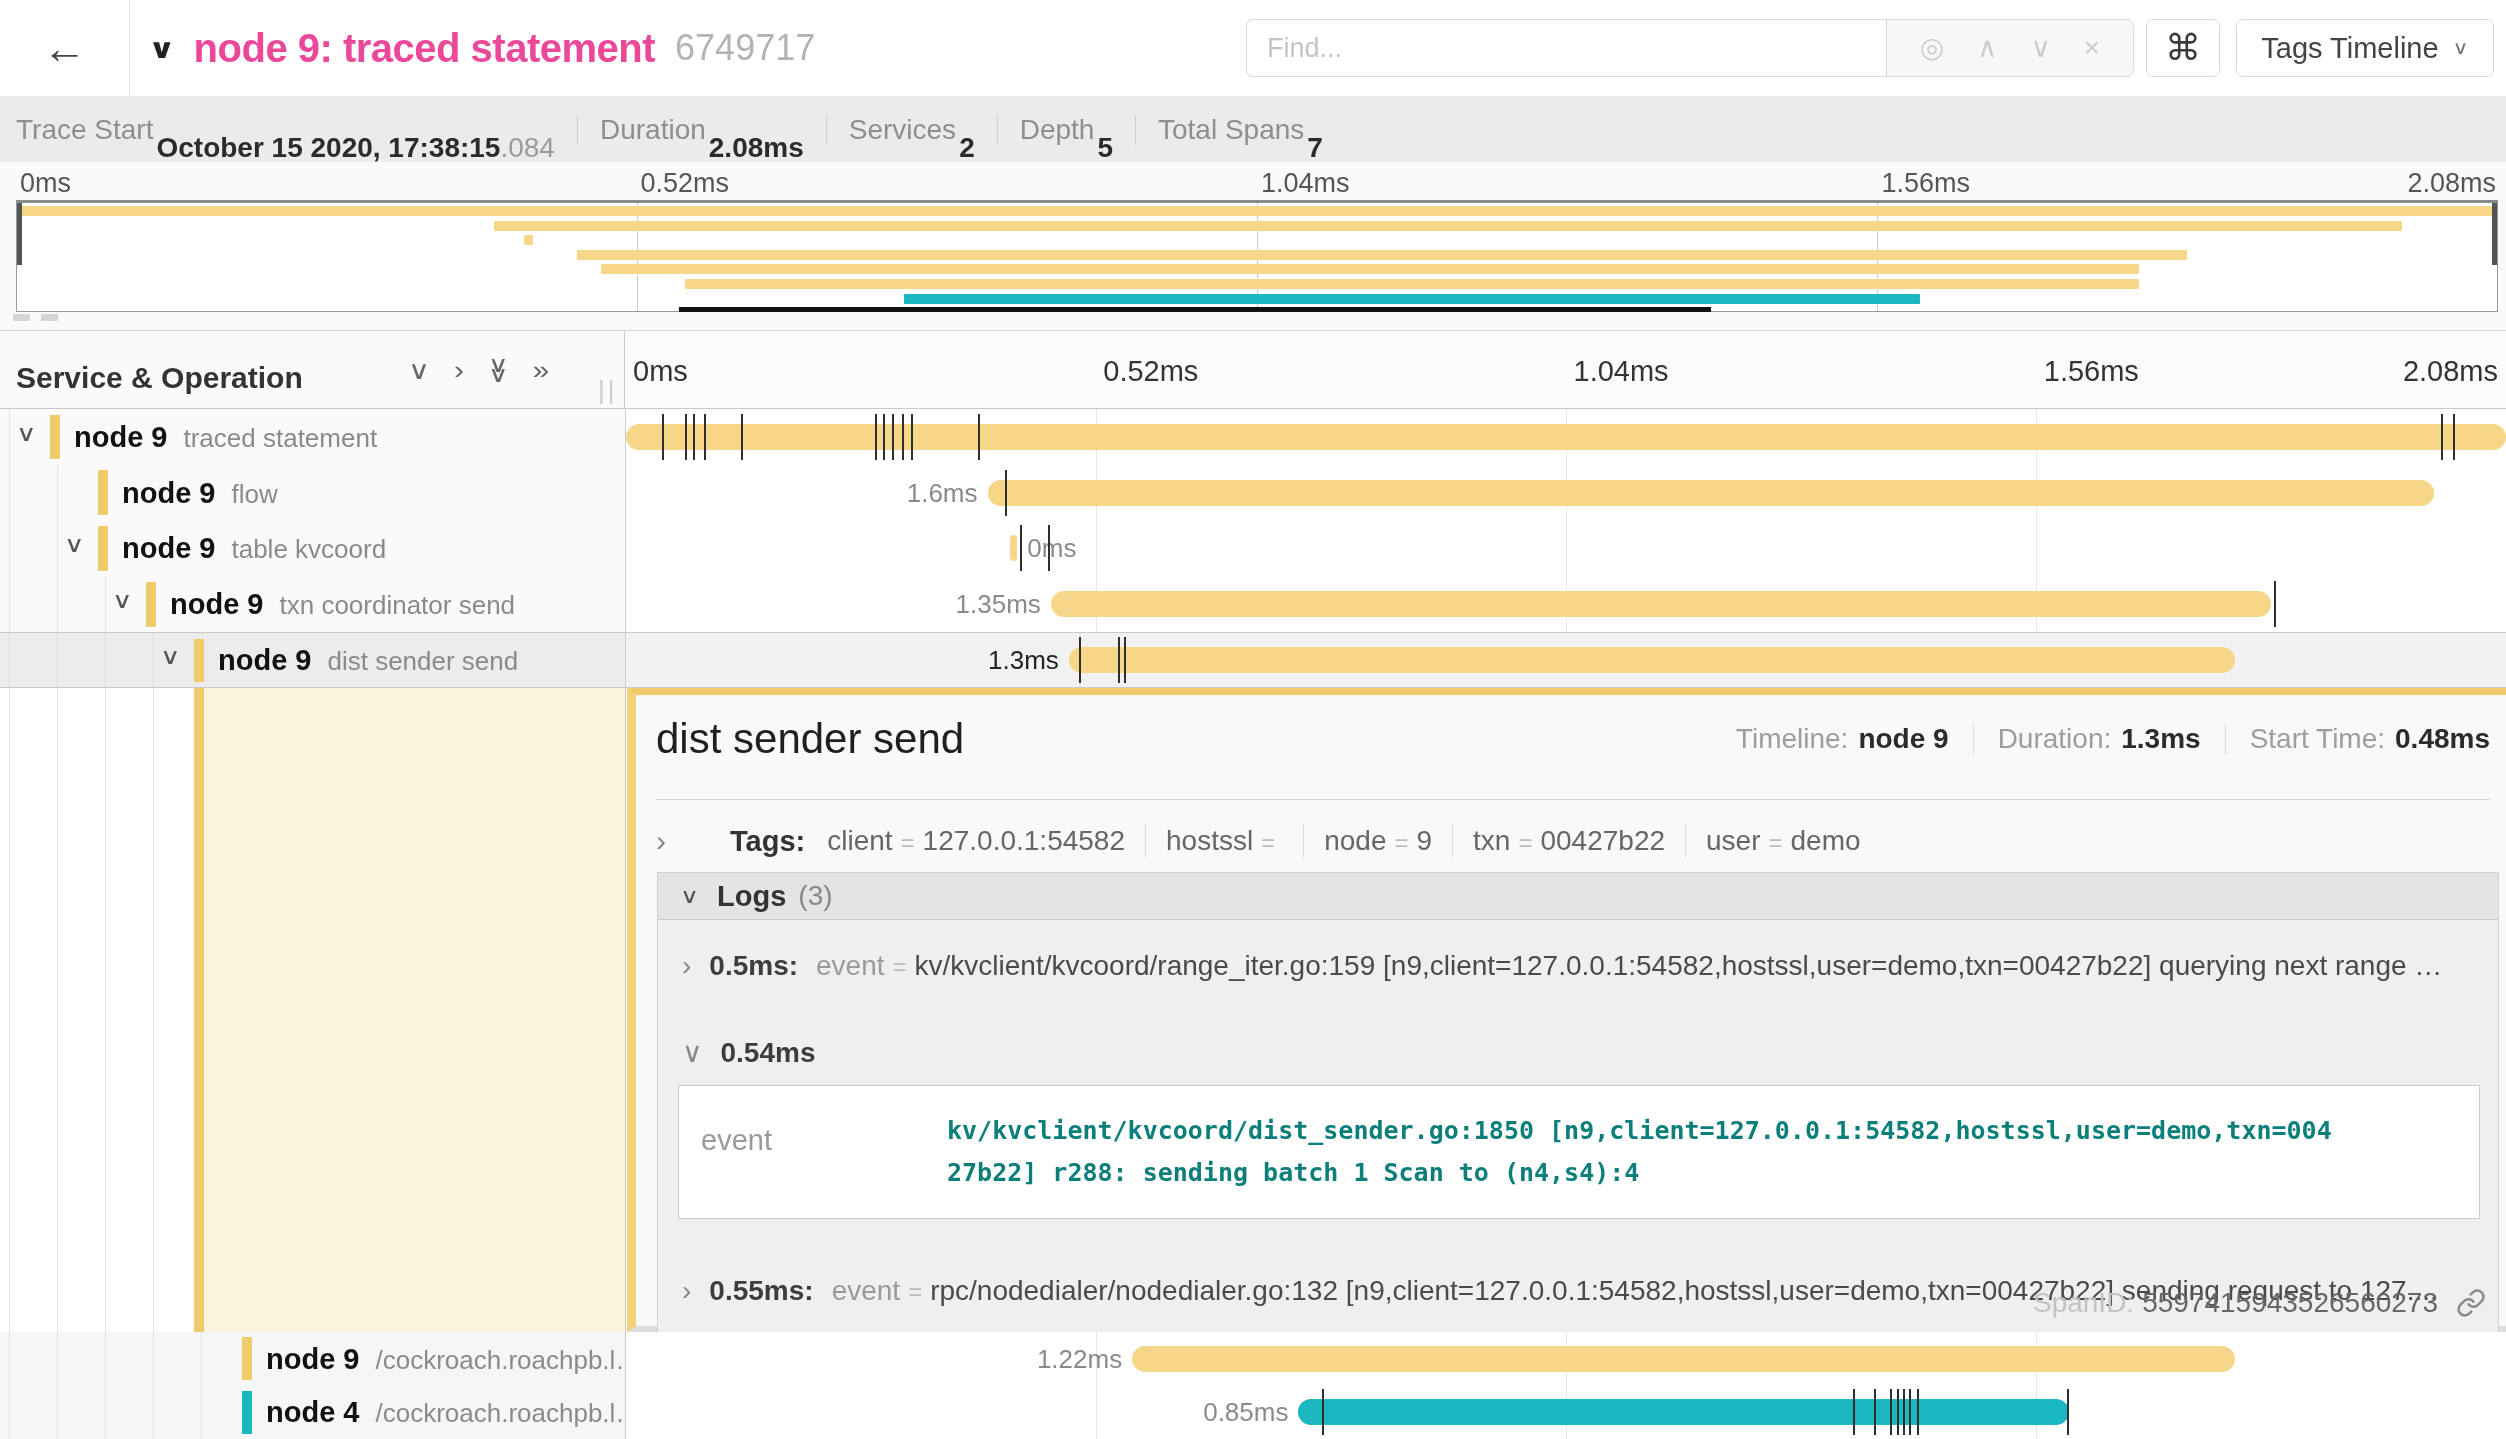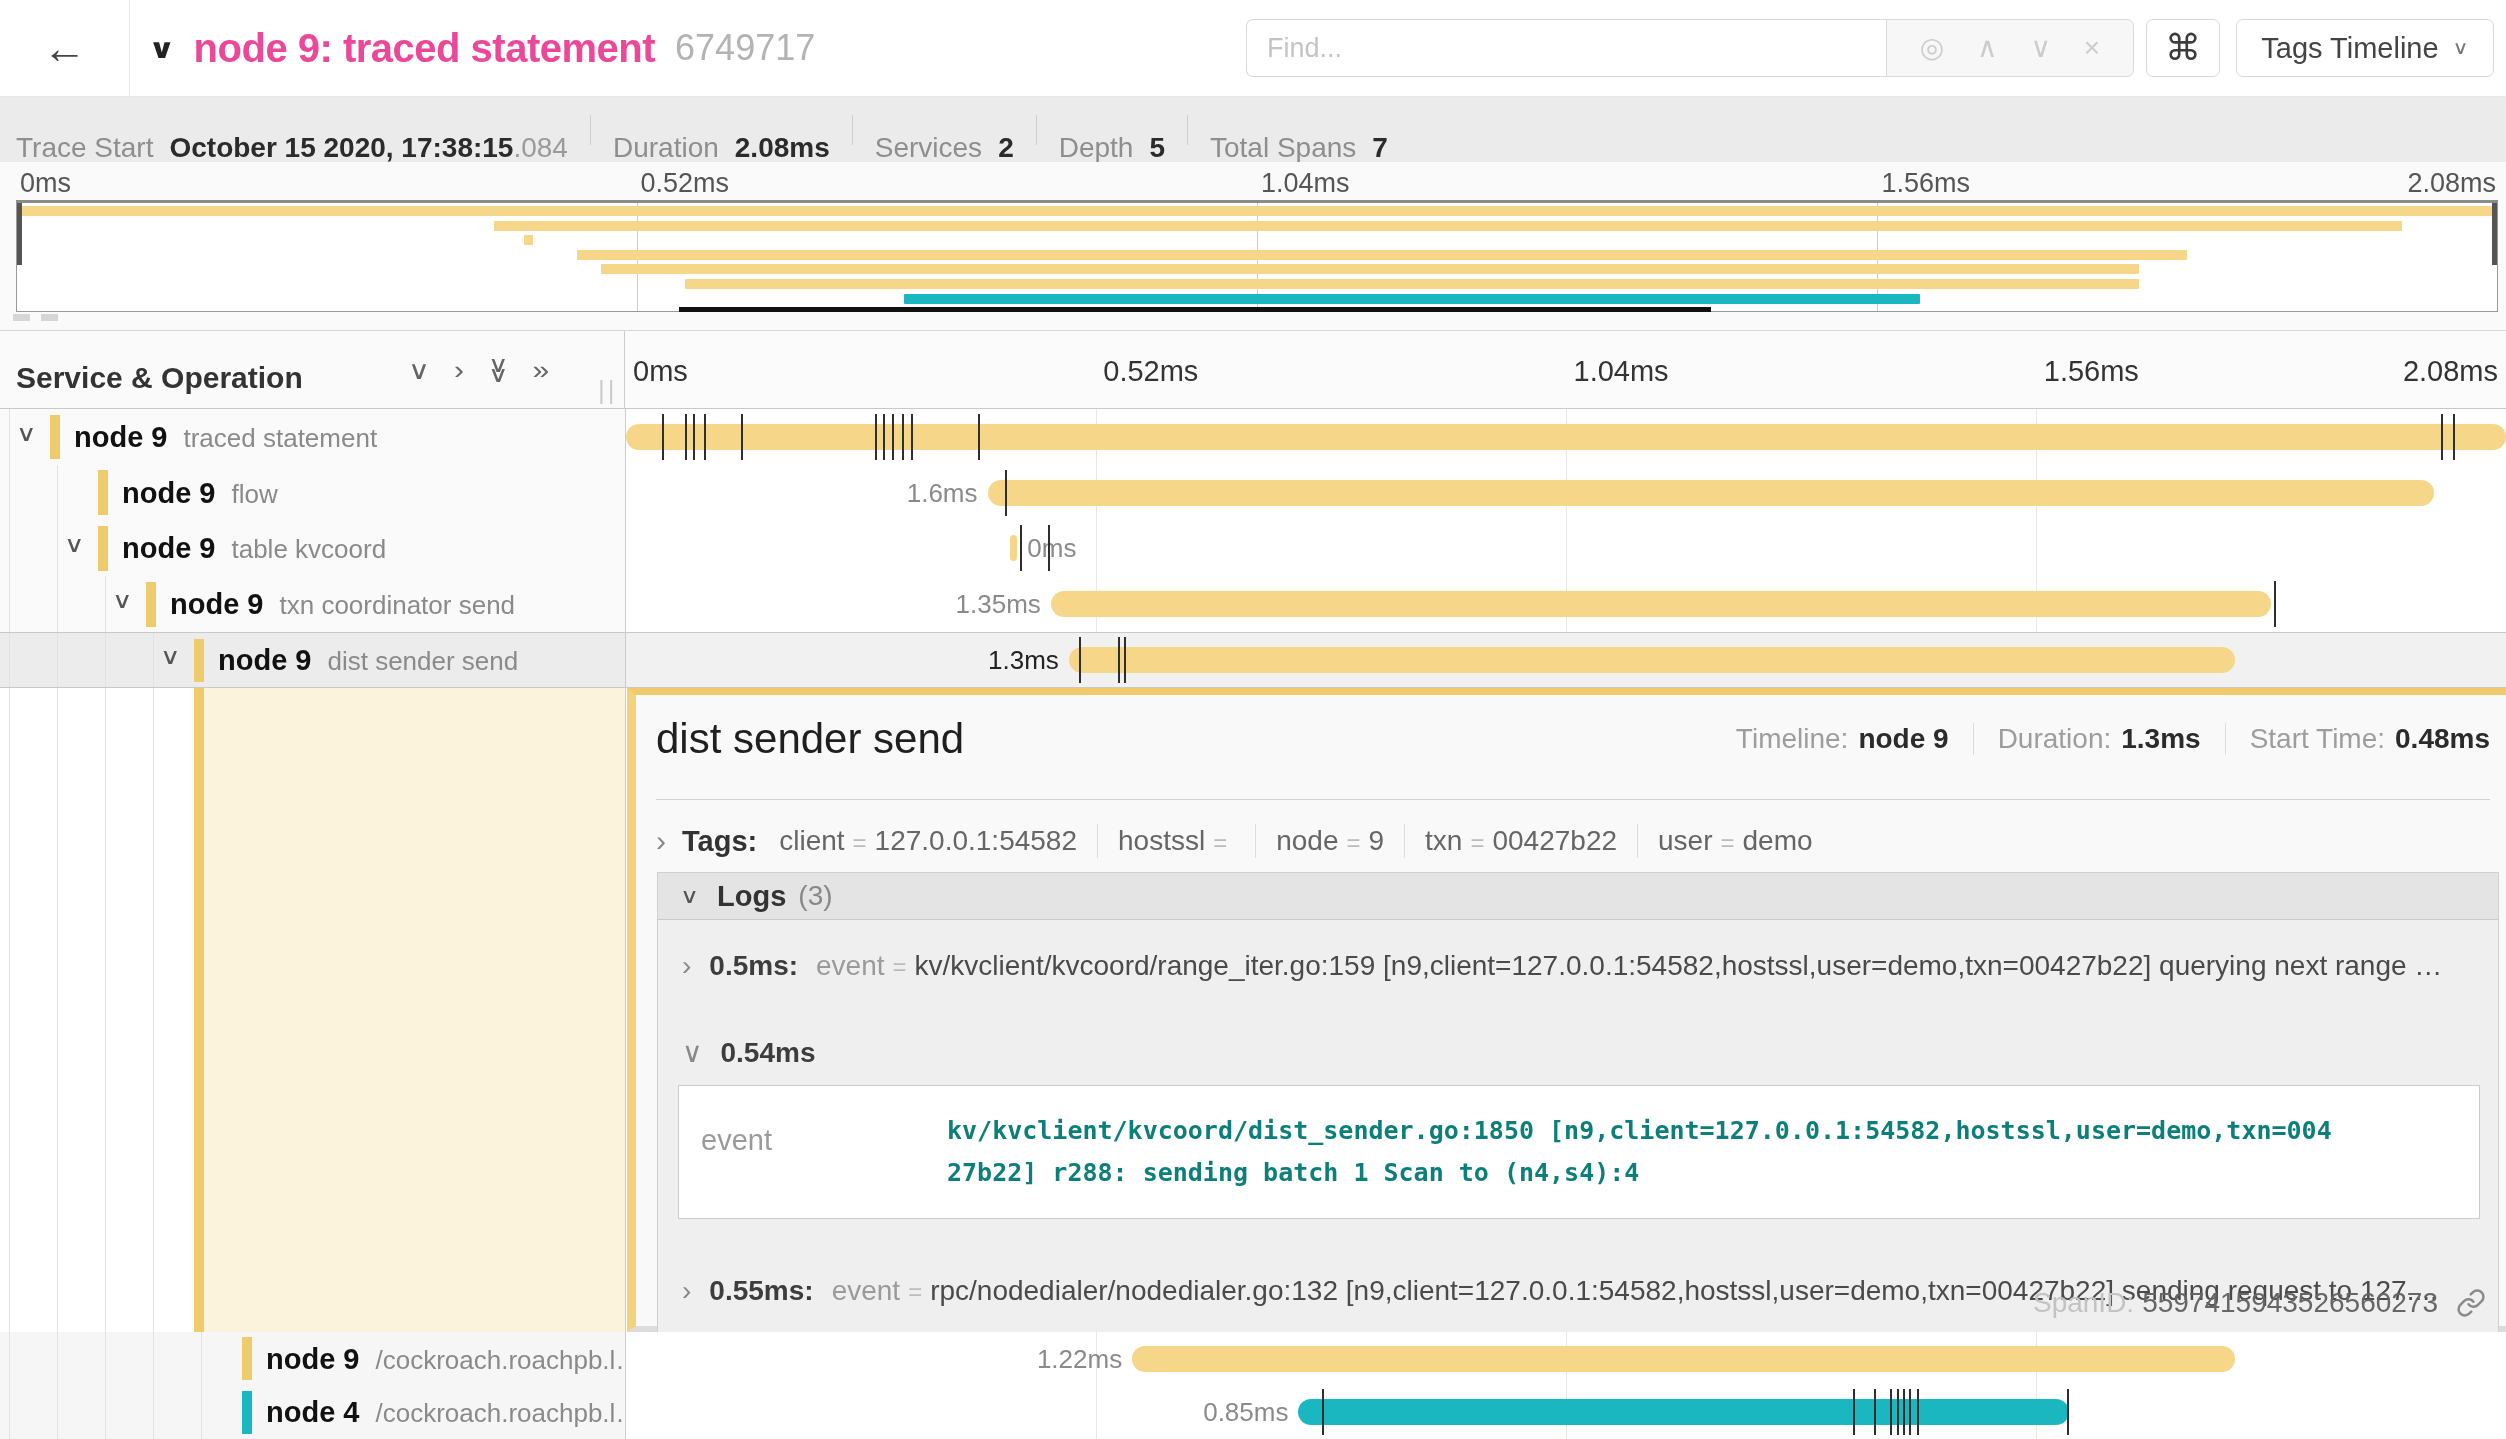--- a/index.html
+++ b/index.html
@@ -18,21 +18,21 @@
   .find-input { width:640px; height:58px; border:1px solid #d9d9d9; border-right:none; border-radius:7px 0 0 7px; font-size:27px; padding:0 20px; color:#555; outline:none; background:#fff; font-family:inherit; }
   .find-input::placeholder { color:#c4c4c4; }
   .find-btns { width:248px; height:58px; background:#f7f7f7; border:1px solid #d9d9d9; border-radius:0 7px 7px 0; display:flex; align-items:center; justify-content:space-evenly; }
   .find-btns .fbtn { color:#ccc; font-size:28px; cursor:pointer; line-height:1; }
   .kbd-btn { position:absolute; left:2146px; top:19px; width:74px; height:58px; border:1px solid #d9d9d9; border-radius:7px; background:#fff; display:flex; align-items:center; justify-content:center; font-size:36px; color:#3c3c3c; cursor:pointer; }
   .view-btn { position:absolute; left:2236px; top:19px; width:258px; height:58px; border:1px solid #d9d9d9; border-radius:7px; background:#fff; display:flex; align-items:center; justify-content:center; gap:14px; font-size:29px; color:#444; cursor:pointer; }
   .view-btn .sm-chevron { font-size:22px; color:#777; transform:scaleY(.85); }
 
   
   .infobar { position:absolute; left:0; top:97px; width:2506px; height:65px; background:#ebebeb; display:flex; align-items:center; padding-left:16px; font-size:28px; }
-  .info-item { display:flex; align-items:flex-end; gap:16px; }
+  .info-item { display:flex; align-items:center; gap:3px; }
   .info-label { color:#8e8e8e; }
   .info-value { color:#2b2b2b; font-weight:700;margin-top:37px; }
   .info-suffix { color:#9a9a9a; font-weight:400; }
   .info-sep { width:1px; height:30px; background:#cfcfcf; margin:0 22px; align-self:center; }
 
   
   .minimap { position:absolute; left:0; top:162px; width:2506px; height:168px; background:#fafafa; }
   .mm-label { position:absolute; top:6px; font-size:27px; color:#555; }
   .mm-box { position:absolute; left:16px; top:38px; width:2482px; height:112px; background:#fff; border:1px solid #999; border-top:3px solid #8a8a8a; }
   .mm-grid { position:absolute; top:0; bottom:0; width:1px; background:#ccc; }
@@ -79,21 +79,21 @@
   .detail-panel { position:absolute; left:627px; top:0; width:1879px; height:644px; background:#f9f9f9; border-top:7px solid #EFCB6B; border-left:9px solid #F3D27C; border-bottom:6px solid #dcdcdc; }
   .dp-head { position:absolute; left:20px; right:16px; top:18px; height:64px; }
   .dp-title { position:absolute; left:0; top:2px; font-size:42px; color:#1f1f1f; }
   .dp-stats { position:absolute; right:0; top:10px; display:flex; align-items:center; gap:0; font-size:28px; }
   .stat-label { color:#9d9d9d; }
   .stat-value { color:#2b2b2b; font-weight:700; margin-left:10px; }
   .stat-sep { width:1px; height:32px; background:#ddd; margin:0 24px; }
   .dp-hr { position:absolute; left:20px; right:16px; top:104px; height:1px; background:#d4d4d4; }
   .dp-tags { position:absolute; left:20px; top:122px; height:48px; display:flex; align-items:center; cursor:pointer; }
   .tags-chevron { color:#888; font-size:30px; margin-right:16px; }
-  .tags-label { font-size:29px; font-weight:700; color:#333; margin-right:22px; }
+  .tags-label { font-size:29px; font-weight:700; color:#333; margin-right:22px;margin-left:48px; }
   .tag-item { font-size:28px; color:#666; display:flex; align-items:flex-end; }
   .tag-eq { color:#bbb; font-size:24px; margin:0 8px; }
   .tag-sep { width:1px; height:34px; background:#ddd; margin:0 20px; align-self:center; }
   .logs-box { position:absolute; left:21px; top:177px; width:1842px; border:1px solid #d0d0d0; background:#efefef; }
   .logs-head { height:47px; background:#e4e4e4; border-bottom:1px solid #c9c9c9; display:flex; align-items:center; padding-left:22px; cursor:pointer; }
   .logs-chevron { color:#555; font-size:26px; transform:scaleY(.8); margin-right:18px; }
   .logs-title { font-size:29px; font-weight:700; color:#333; margin-right:12px; }
   .logs-count { font-size:28px; color:#888; }
   .log-row { padding:30px 20px 28px 24px; display:flex; align-items:baseline; white-space:nowrap; overflow:hidden; cursor:pointer; }
   .log-chevron { color:#888; font-size:28px; margin-right:18px; flex:none; }

